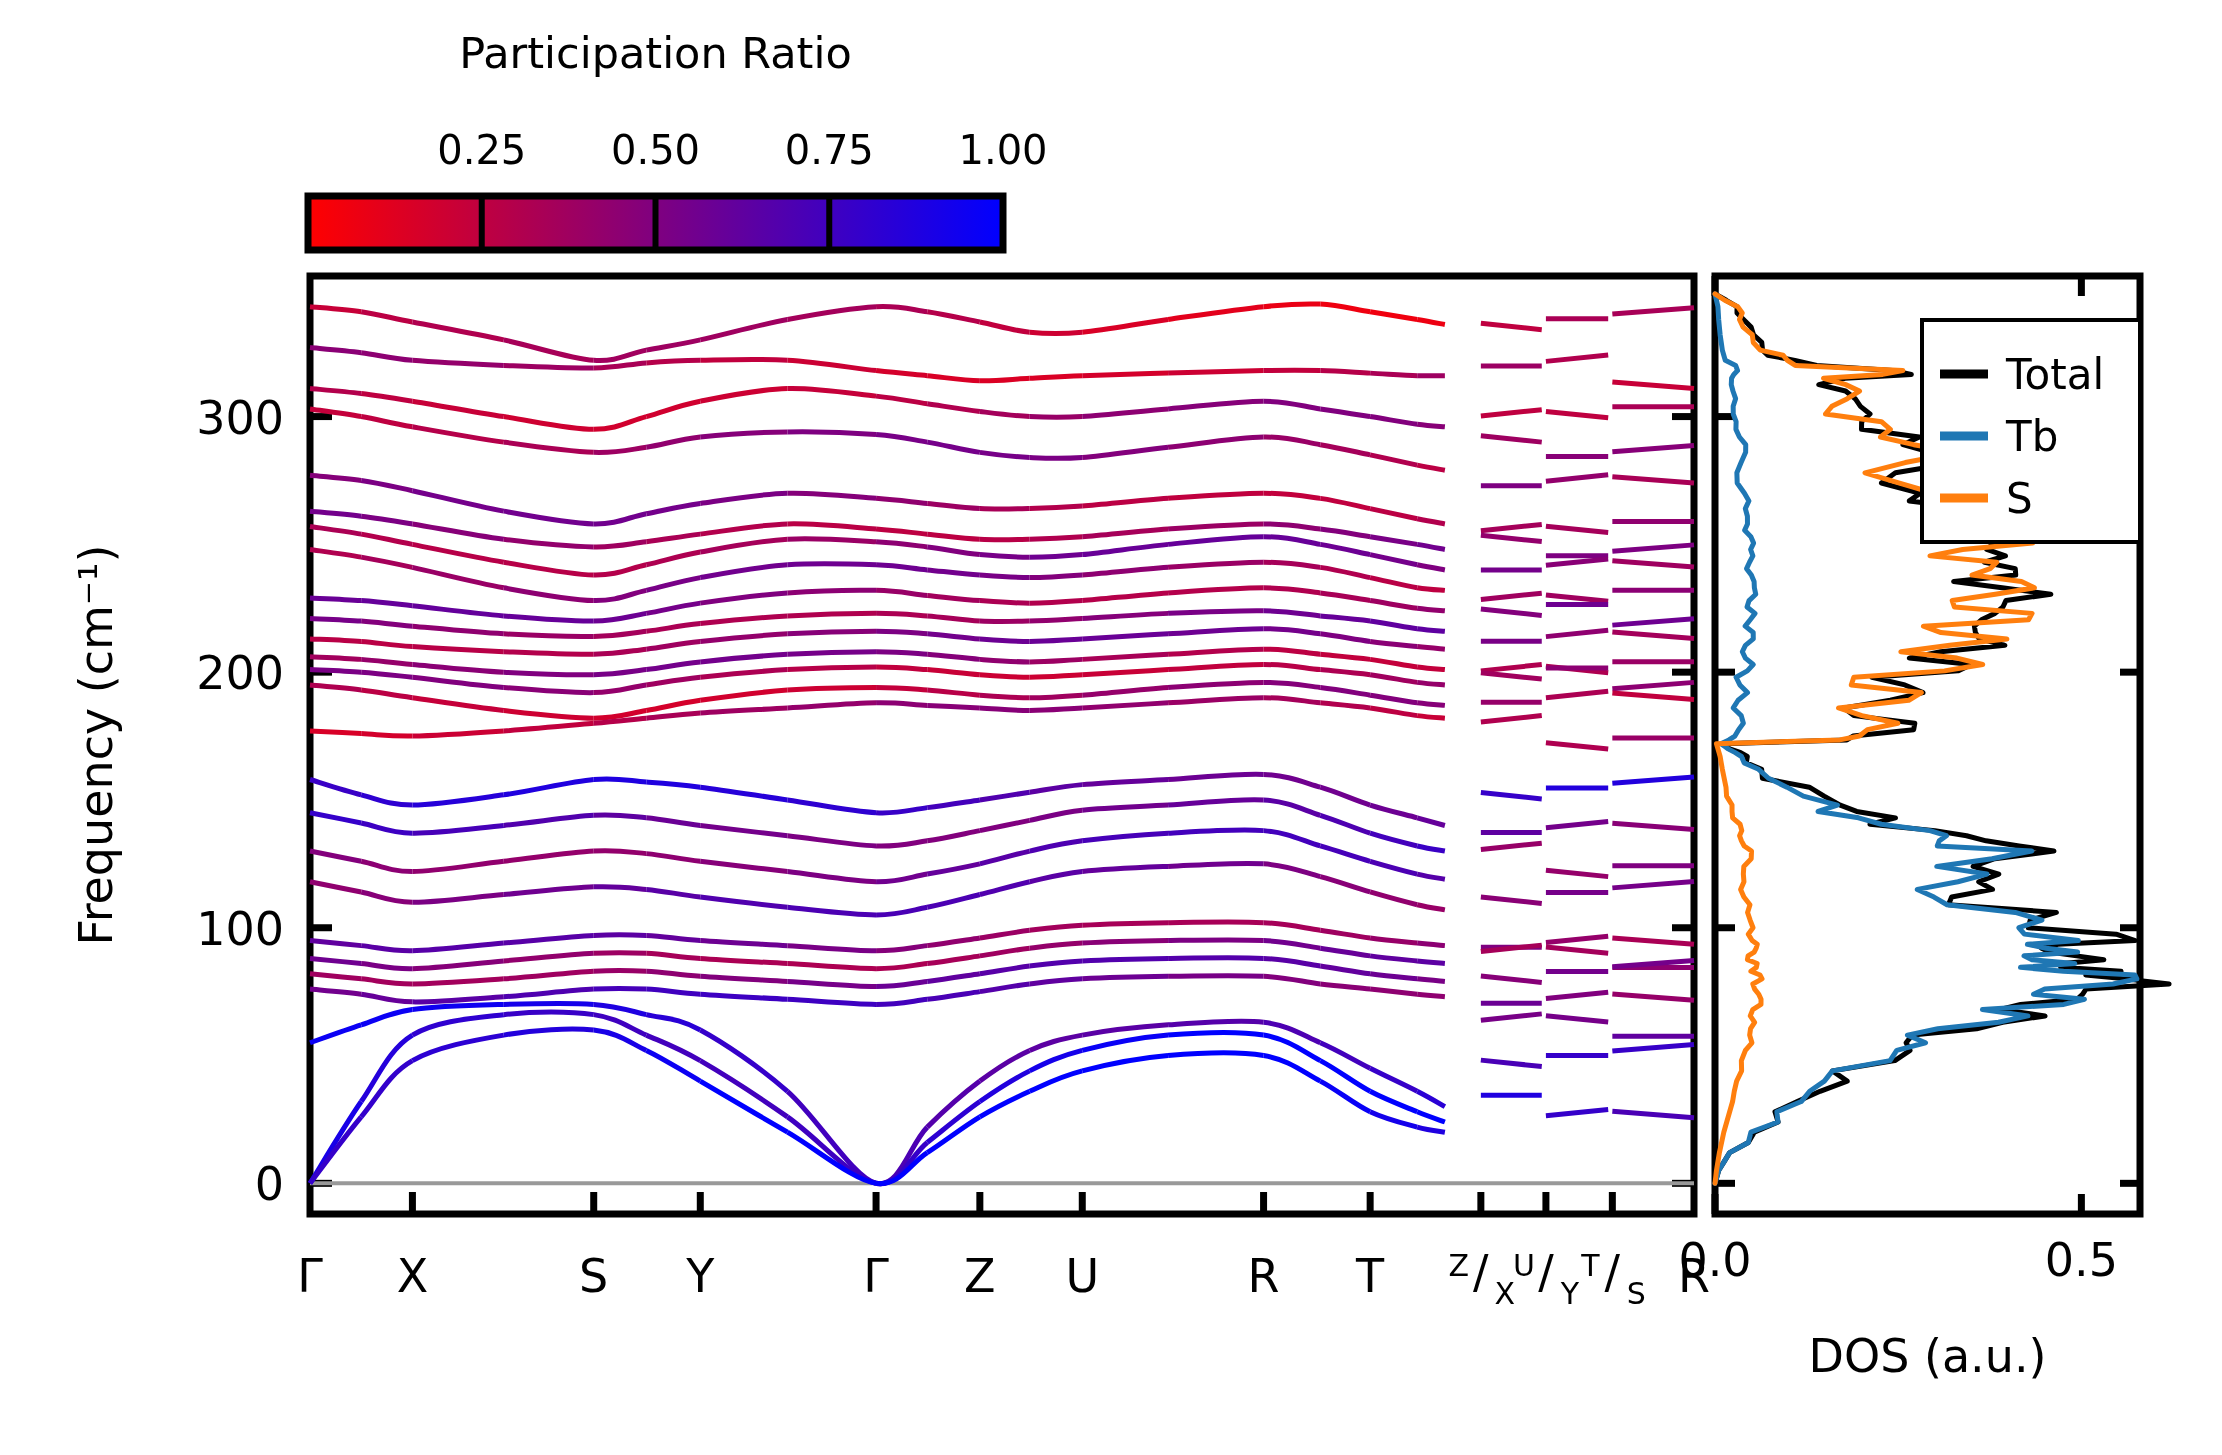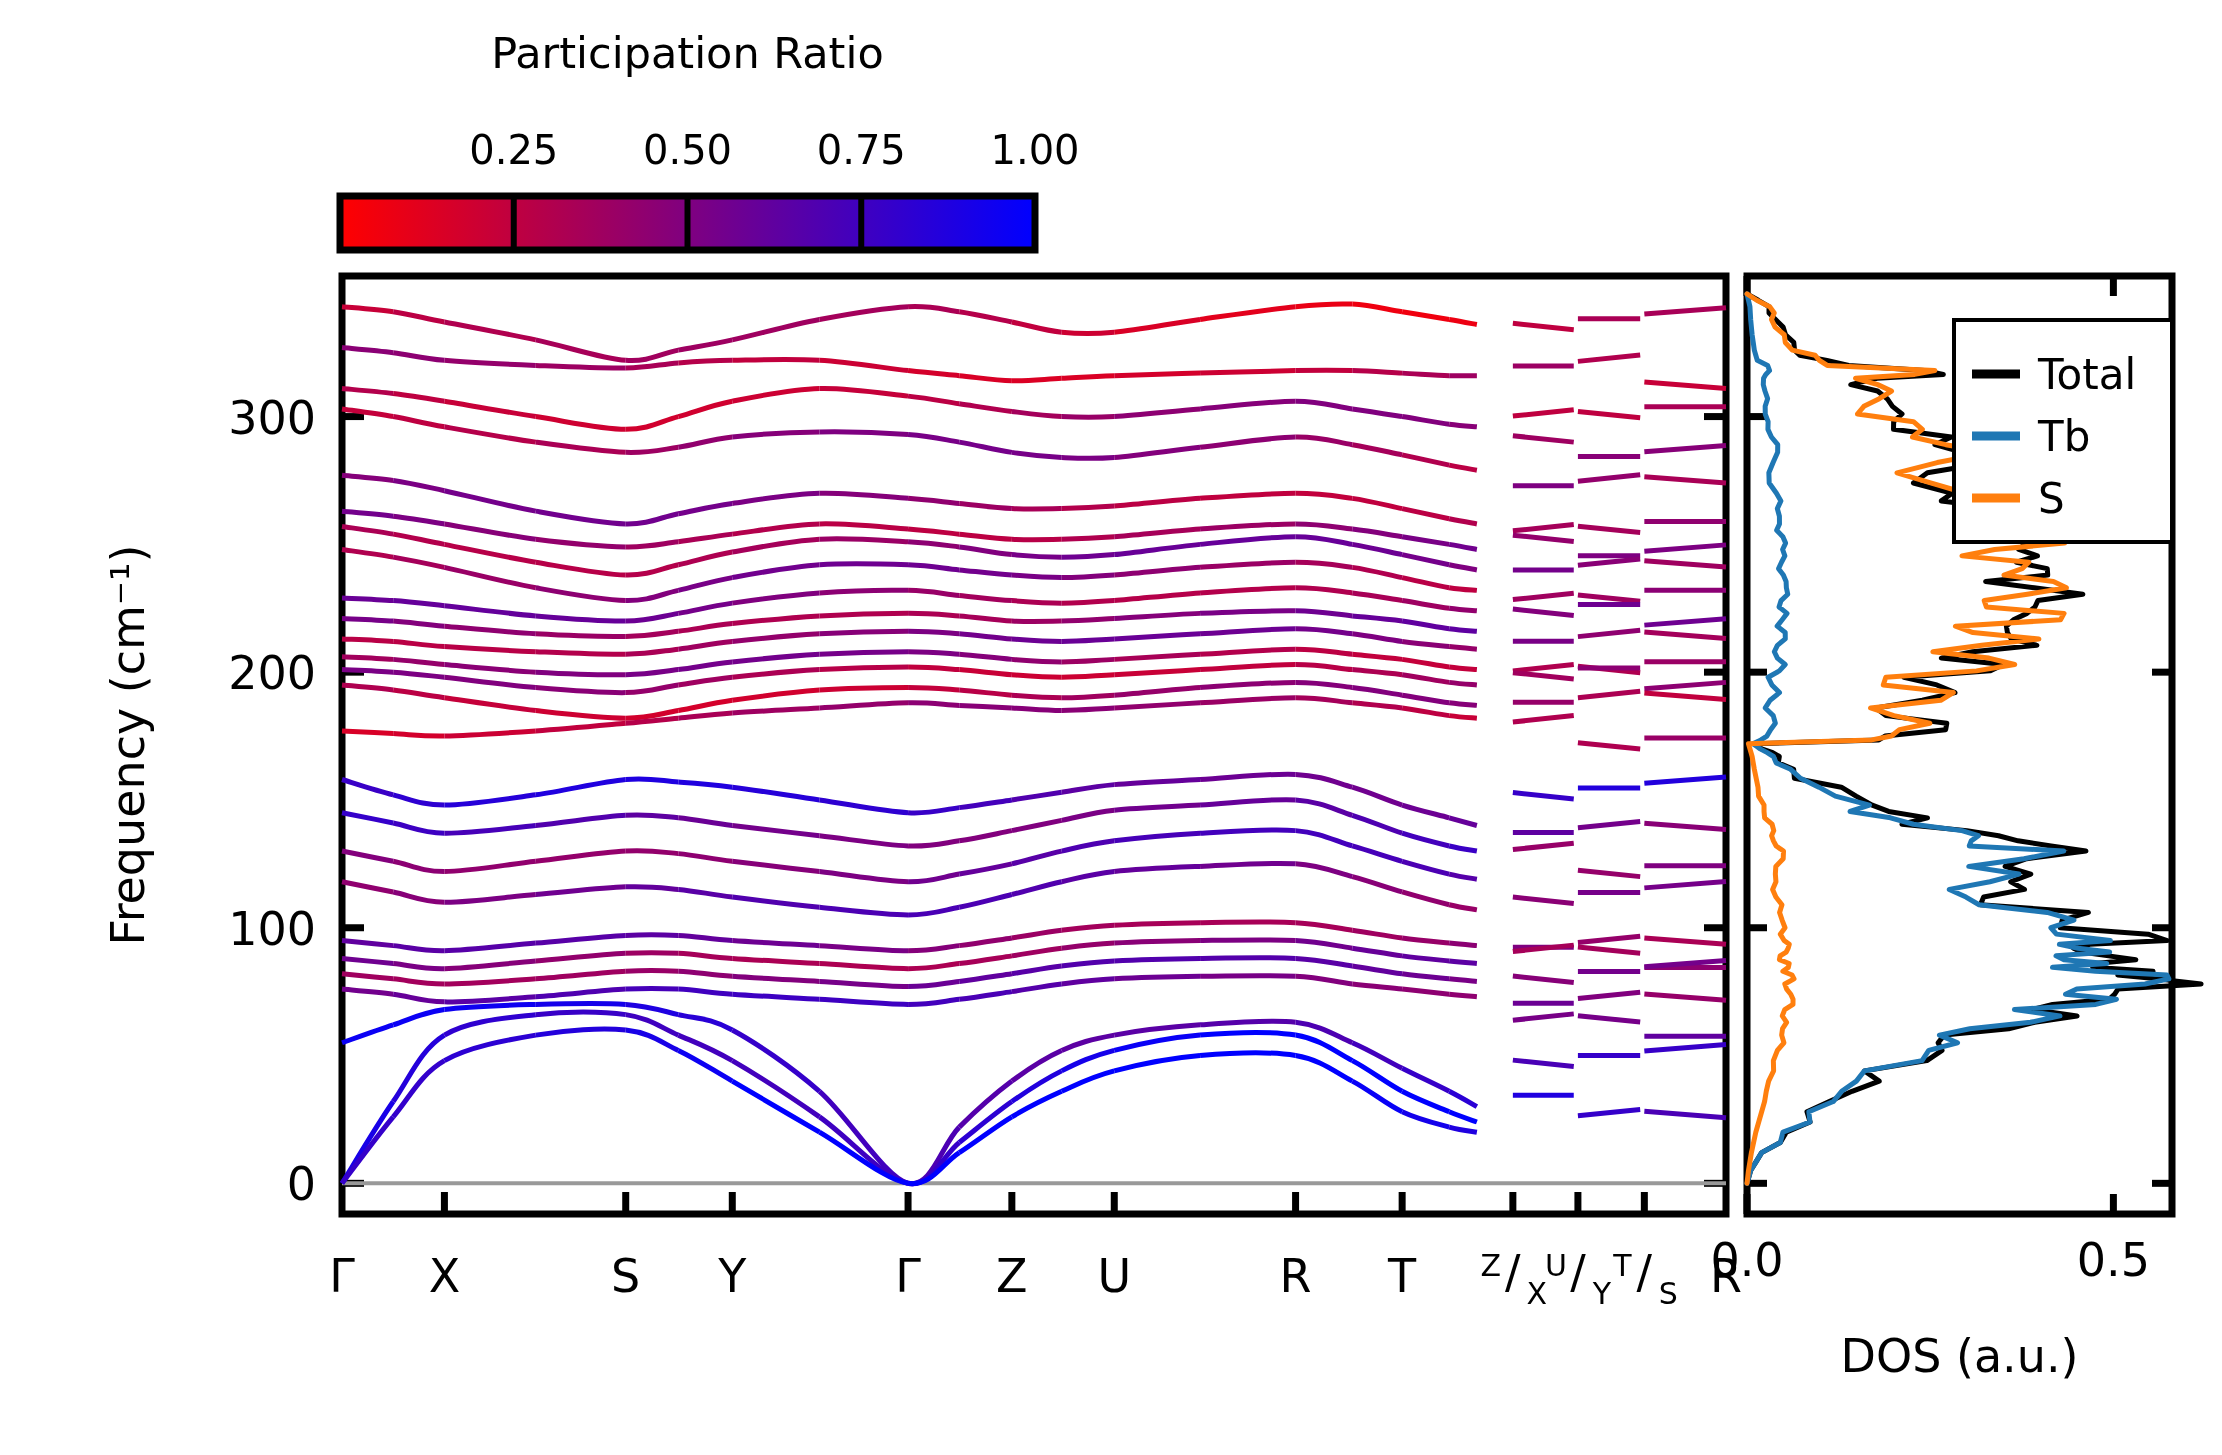--- a/index.html
+++ b/index.html
@@ -1,18 +1,18 @@
 <!DOCTYPE html>
 <html><head>
 <meta charset="utf-8">
 <style>
   html,body{margin:0;padding:0;background:#ffffff;}
   body{width:2222px;height:1455px;position:relative;
        font-family:"DejaVu Sans", sans-serif;color:#000;}
-  #root{position:absolute;inset:0;margin-left:32px;}
+  #root{position:absolute;inset:0;}
   svg{display:block;}
   .ticklbl{font-family:"DejaVu Sans",sans-serif;fill:#000;}
   .cbtitle{font-size:43px;}
   .cbtick{font-size:40px;}
   .axlabel{font-size:46px;}
   .ylabel{font-size:46px;}
   .kpt{font-size:46px;}
   .kptsmall{font-size:30px;}
   .legtxt{font-size:42px;}
   .zeroline{stroke:#999999;stroke-width:4;}

